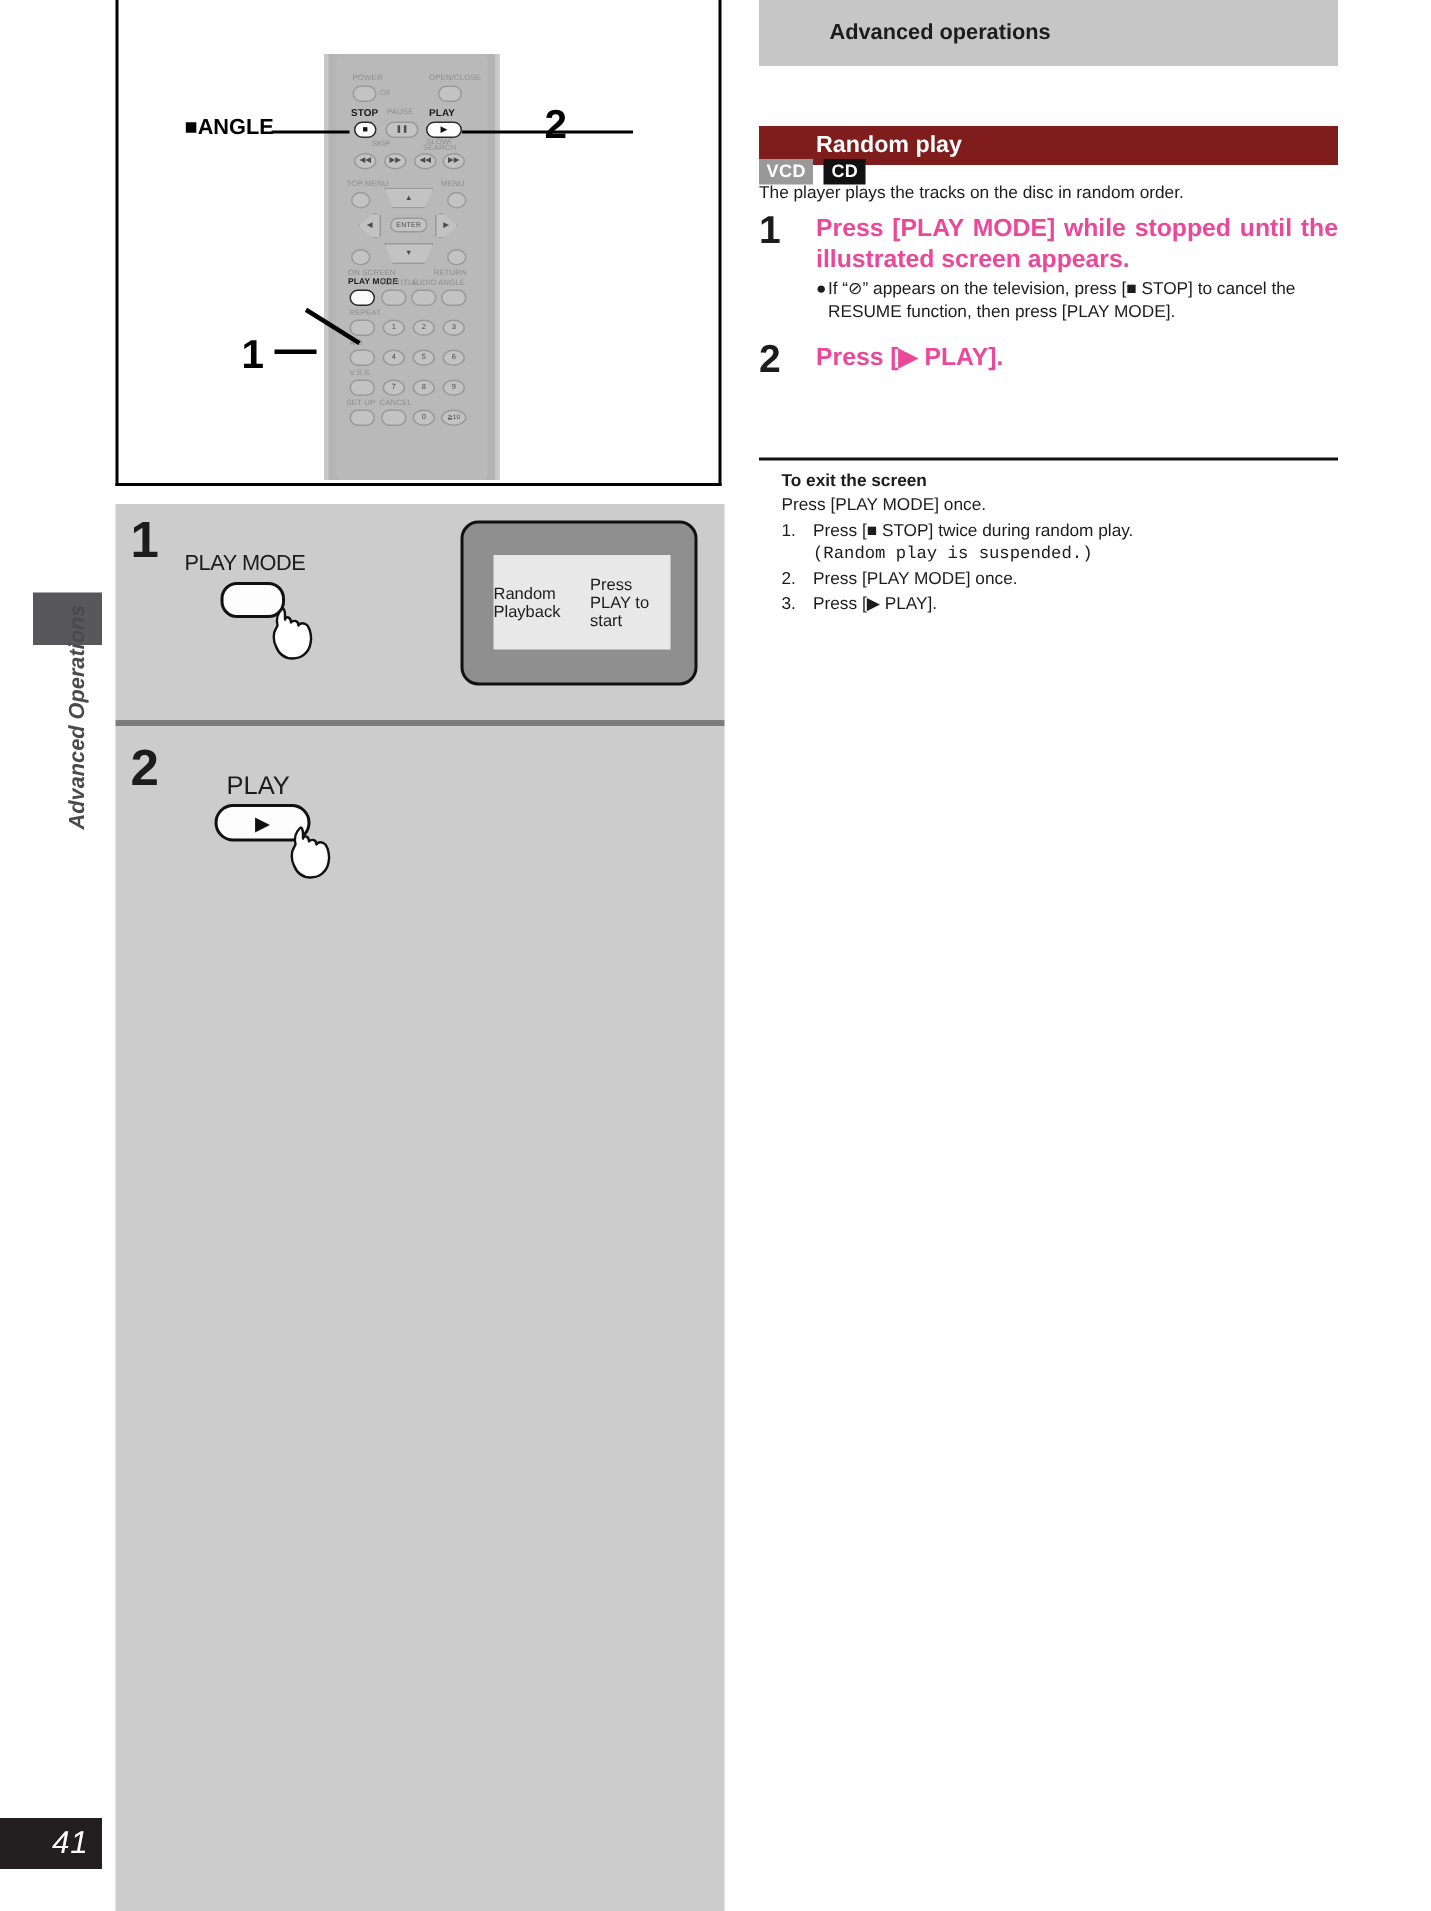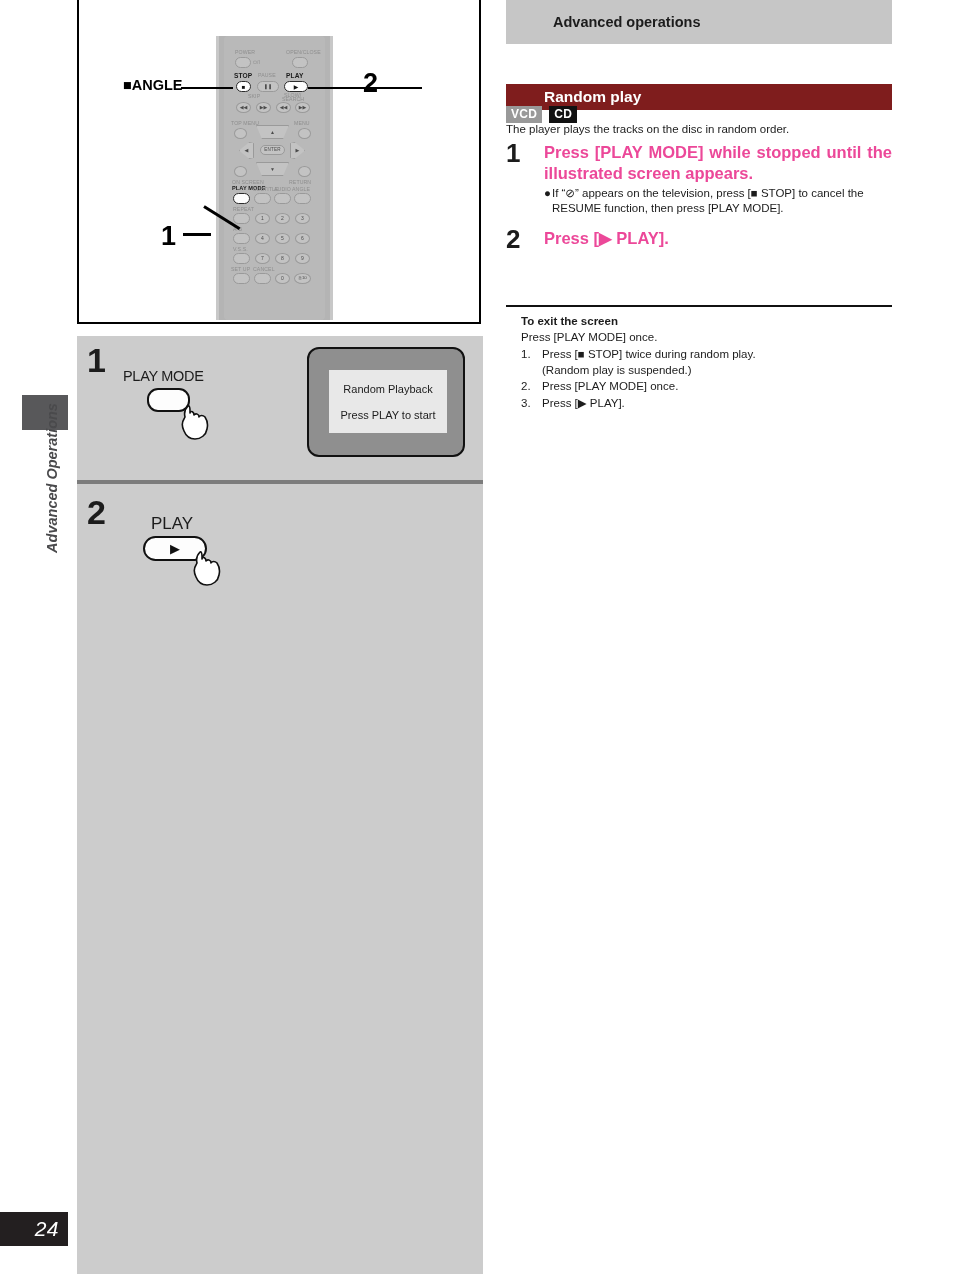--- a/index.html
+++ b/index.html
@@ -263,21 +263,21 @@
     box-sizing: border-box;
   }
   #tv-inner {
     position: absolute;
     left: 20px;
     top: 21px;
     width: 118px;
     height: 63px;
     background: #e8e8e8;
     display: flex;
-    flex-direction: column;
+    flex-direction: row;
     align-items: center;
     justify-content: center;
     gap: 14px;
   }
   .tv-line {
     font-size: 11px;
     color: #1c1c1c;
     font-family: "Liberation Sans", sans-serif;
   }
 
@@ -466,29 +466,29 @@
     width: 386px;
     font-size: 11.5px;
     color: #1c1c1c;
     line-height: 1.42;
     margin-left: 15px;
   }
   .bold-head { font-weight: bold; }
   .num-row { display: flex; }
   .num-idx { width: 21px; flex: none; }
   .num-txt { flex: 1; }
-  .indent { padding-left: 21px; }
+  .indent { padding-left: 21px; font-family: Liberation Mono, monospace; }
 </style>
 </head>
 <body>
 
 <div id="side-tab"></div>
 <div id="side-tab-label">Advanced Operations</div>
 <div id="page-number-box">
-  <div id="page-number">24</div>
+  <div id="page-number">41</div>
 </div>
 
 <div id="left-col">
 
   <div id="remote-panel">
 
     <div id="remote">
       <div id="remote-inner">
 
         <div class="rlabel" style="left:11px; top:13px;">POWER</div>

